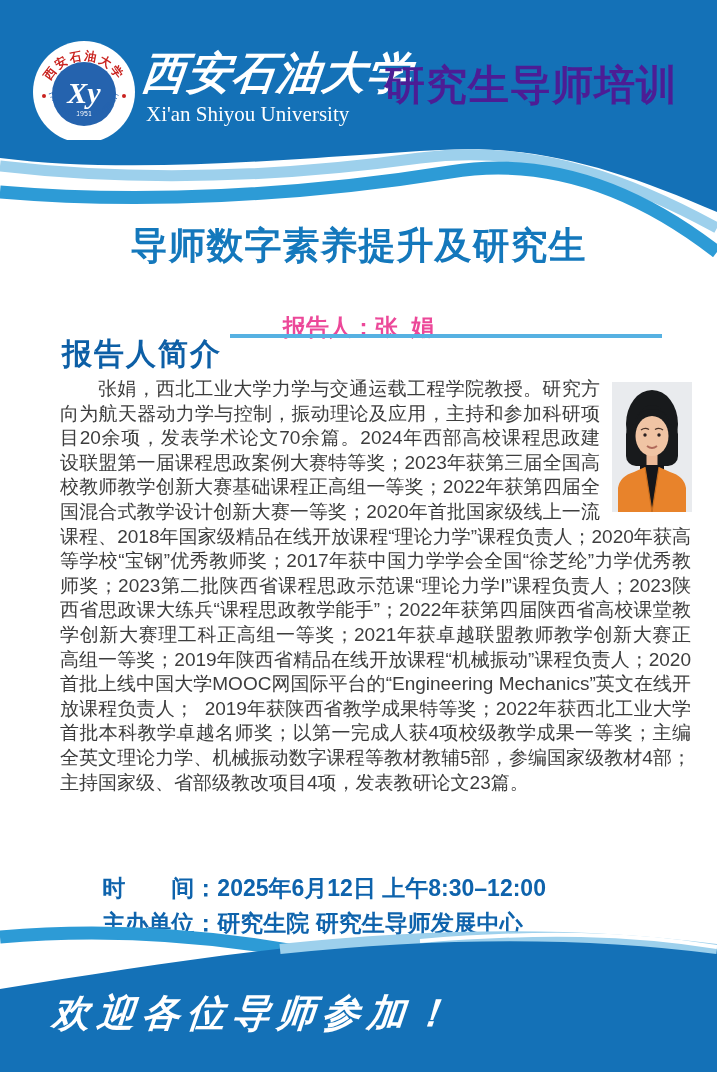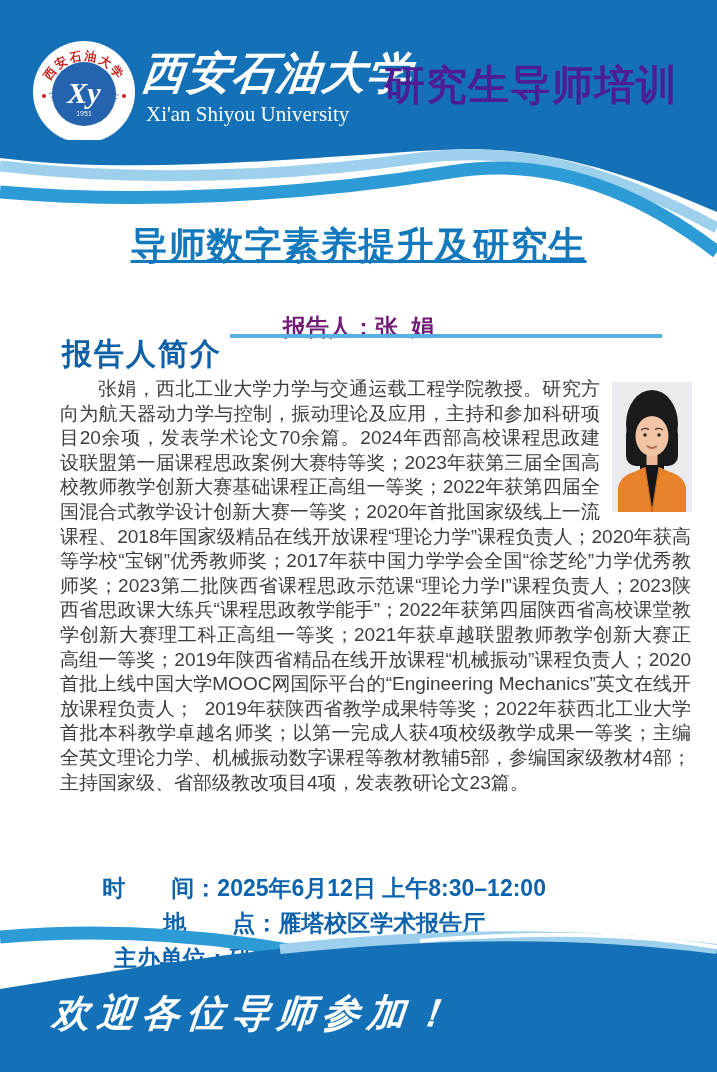--- a/index.html
+++ b/index.html
@@ -22,41 +22,41 @@
     position:absolute;left:146px;top:102px;color:#ffffff;
     font-family:"Liberation Serif", serif;font-size:21px;white-space:nowrap;
   }
   .banner-title{
     position:absolute;left:384px;top:58px;color:#4c1d95;
     font-size:41px;font-weight:bold;letter-spacing:1px;white-space:nowrap;
   }
   
   .lecture-title{
     position:absolute;left:0;top:222px;width:717px;text-align:center;
-    color:#1478bc;font-size:37px;font-weight:bold;line-height:48px;letter-spacing:1px;text-decoration:underline;
+    color:#1478bc;font-size:37px;font-weight:bold;line-height:48px;letter-spacing:1px;
   }
   .speaker-line{
     position:absolute;left:0;top:312px;width:717px;text-align:center;
-    color:#701a75;font-size:23px;font-weight:bold;white-space:pre-wrap;
+    color:#ec4899;font-size:23px;font-weight:bold;white-space:pre-wrap;
   }
   
   .bio-heading-row{
     position:absolute;left:62px;top:334px;width:600px;
     display:flex;align-items:flex-start;
   }
   .bio-heading{color:#0d5fa6;font-size:30px;font-weight:bold;letter-spacing:2px;white-space:nowrap;}
   .bio-underline{flex:1;height:4px;background:#56b1e2;margin-left:8px;margin-bottom:4px;}
   .bio-body{position:absolute;left:59px;top:376px;width:633px;}
   .speaker-photo{float:right;width:80px;height:130px;margin:6px 0 6px 12px;display:block;}
   .bio-paragraph{
     margin:1px;color:#3d3d3d;font-size:19px;line-height:24.6px;
     text-align:justify;text-indent:2em;white-space:pre-wrap;
   }
   
-  .details{position:absolute;left:64px;top:836px;color:#0e63ac;font-size:23px;font-weight:bold;text-align:center;}
+  .details{position:absolute;left:64px;top:836px;color:#0e63ac;font-size:23px;font-weight:bold;}
   .detail-row{height:35px;line-height:35px;white-space:pre-wrap;}
   .detail-label{white-space:pre-wrap;}
   .detail-value{white-space:pre-wrap;}
   
   .footer-wave{position:absolute;left:0;top:925px;width:717px;height:147px;display:block;}
   .welcome{
     position:absolute;left:52px;top:988px;color:#ffffff;
     font-family:"DejaVu Serif", serif;
     font-size:38px;font-weight:bold;font-style:italic;letter-spacing:7px;
     transform:skewX(-5deg);white-space:nowrap;
@@ -127,23 +127,20 @@
       <path d="M47,85 L40,130" stroke="#c96e1f" stroke-width="1.2" fill="none"></path>
     </svg>
     <p class="bio-paragraph">张娟，西北工业大学力学与交通运载工程学院教授。研究方向为航天器动力学与控制，振动理论及应用，主持和参加科研项目20余项，发表学术论文70余篇。2024年西部高校课程思政建设联盟第一届课程思政案例大赛特等奖；2023年获第三届全国高校教师教学创新大赛基础课程正高组一等奖；2022年获第四届全国混合式教学设计创新大赛一等奖；2020年首批国家级线上一流课程、2018年国家级精品在线开放课程“理论力学”课程负责人；2020年获高等学校“宝钢”优秀教师奖；2017年获中国力学学会全国“徐芝纶”力学优秀教师奖；2023第二批陕西省课程思政示范课“理论力学I”课程负责人；2023陕西省思政课大练兵“课程思政教学能手”；2022年获第四届陕西省高校课堂教学创新大赛理工科正高组一等奖；2021年获卓越联盟教师教学创新大赛正高组一等奖；2019年陕西省精品在线开放课程“机械振动”课程负责人；2020首批上线中国大学MOOC网国际平台的“Engineering Mechanics”英文在线开放课程负责人；  2019年获陕西省教学成果特等奖；2022年获西北工业大学首批本科教学卓越名师奖；以第一完成人获4项校级教学成果一等奖；主编全英文理论力学、机械振动数字课程等教材教辅5部，参编国家级教材4部；主持国家级、省部级教改项目4项，发表教研论文23篇。</p>
   </div>
 
   <div class="details">
     <div class="detail-row">
       <span class="detail-label">时　　间：</span><span class="detail-value">2025年6月12日 上午8:30–12:00</span>
     </div>
     <div class="detail-row">
-      <span class="detail-label">地　　点：</span><span class="detail-value">雁塔校区学术报告厅</span>
-    </div>
-    <div class="detail-row">
       <span class="detail-label">主办单位：</span><span class="detail-value">研究生院 研究生导师发展中心</span>
     </div>
   </div>
 
   <svg class="footer-wave" viewBox="0 0 717 147" preserveAspectRatio="none">
     <path d="M0,12 C140,0 280,16 420,54" fill="none" stroke="#2d9bd6" stroke-width="13"></path>
     <path d="M0,64 C150,40 310,14 480,9 C590,6 670,12 717,24 L717,147 L0,147 Z" fill="#1471b7"></path>
     <path d="M280,24 C430,8 580,6 717,24" fill="none" stroke="#9dd0ec" stroke-width="10"></path>
     <path d="M420,16 C540,6 630,8 717,22" fill="none" stroke="#ffffff" stroke-width="4"></path>
   </svg>

